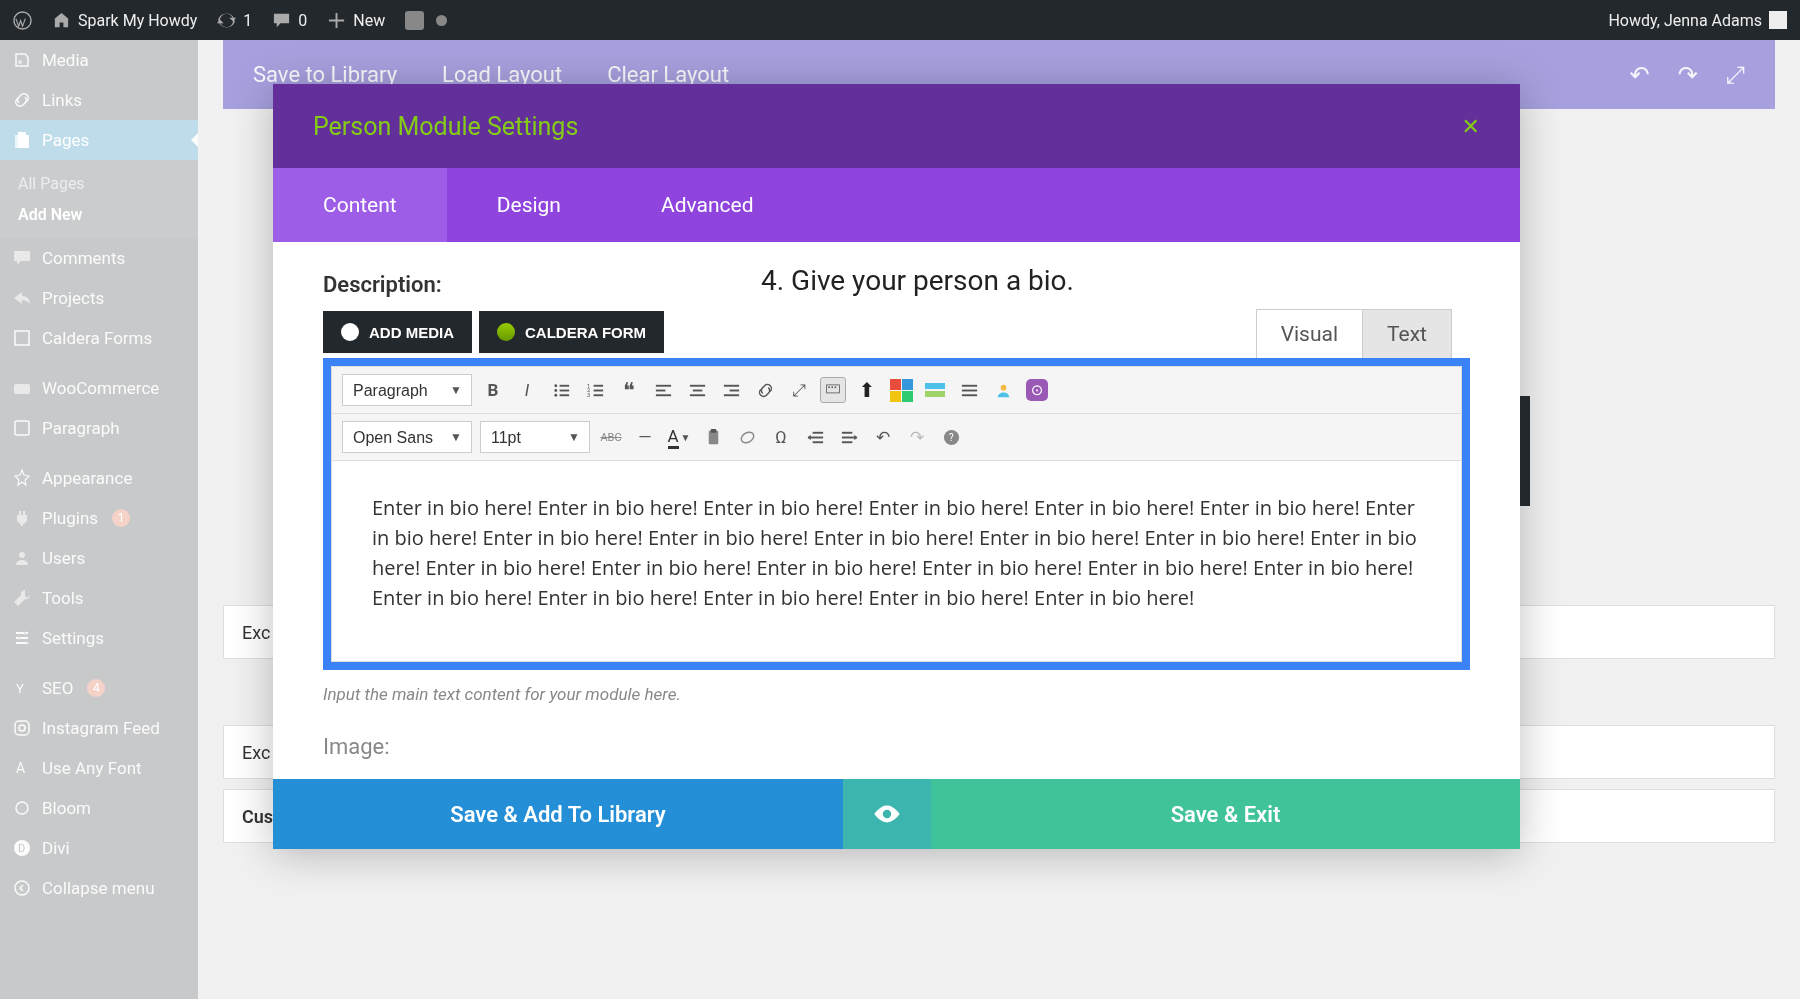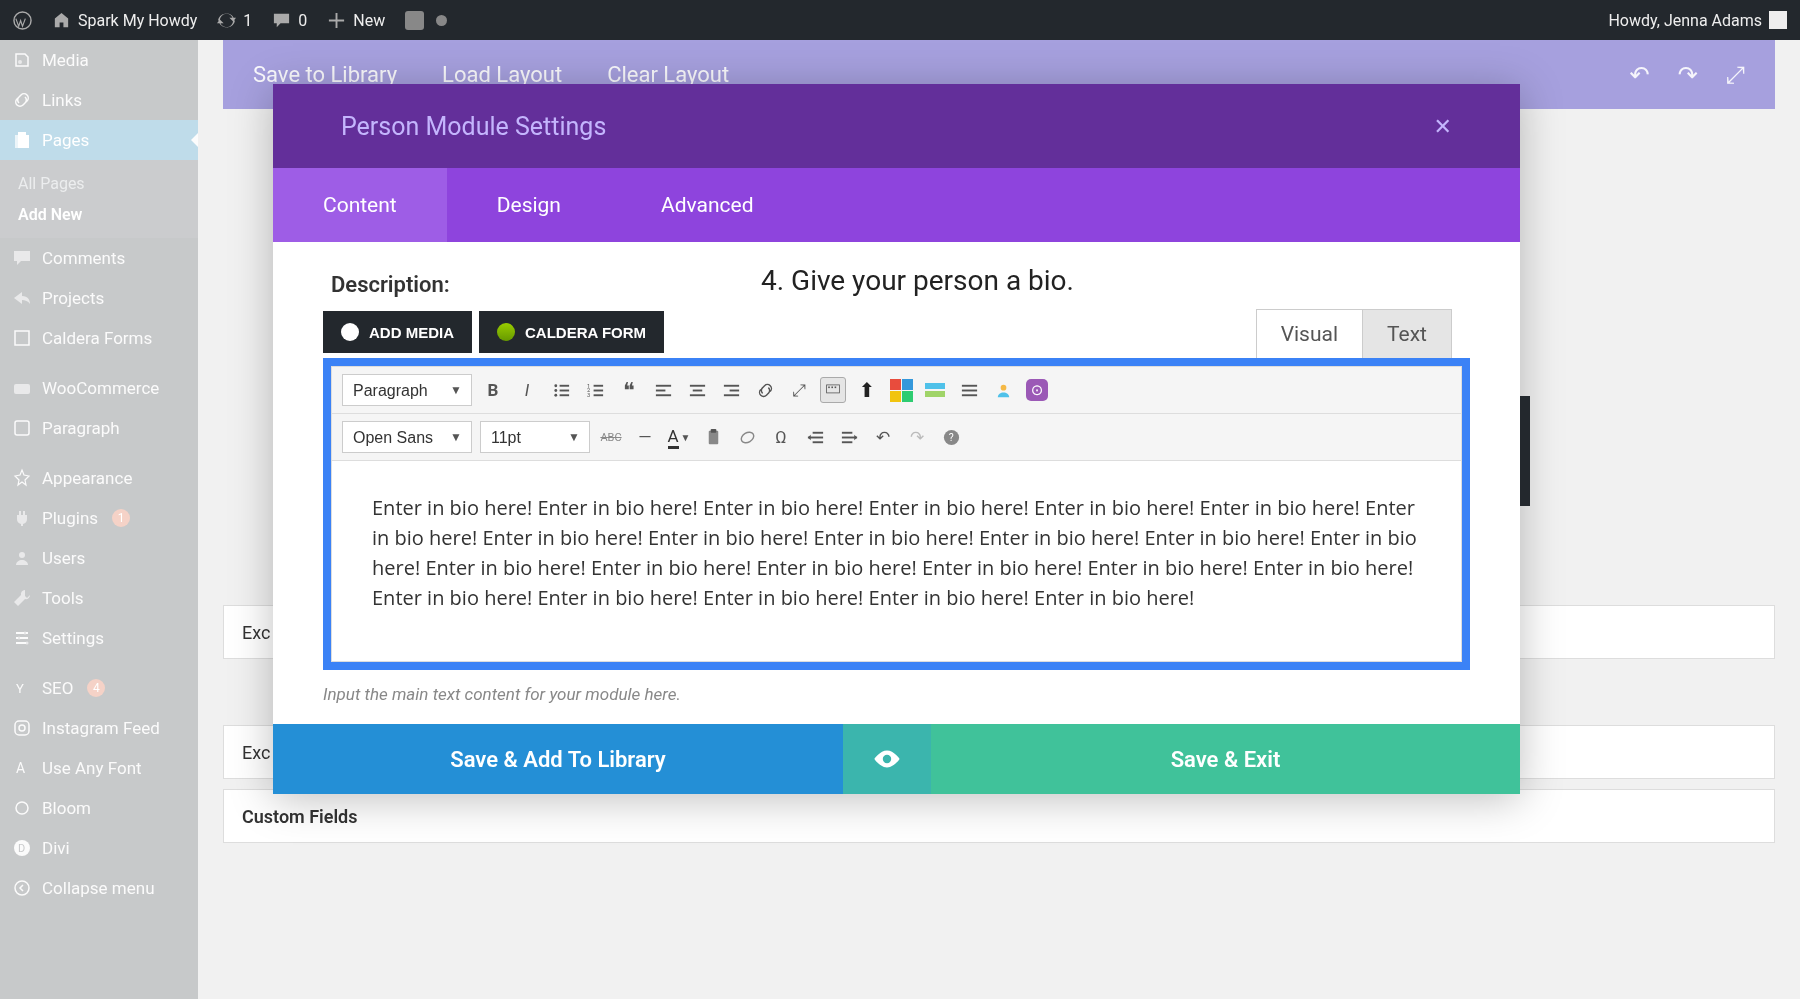--- a/index.html
+++ b/index.html
@@ -31,29 +31,29 @@
 
 .builder-bar { background: #a6a0de; color: #fff; height: 69px; display: flex; align-items: center; padding: 0 30px; font-size: 22px; gap: 45px; margin-top: 0; }
 .builder-bar .bb-item { color: #fff; opacity: 0.95; cursor: pointer; }
 .builder-bar .bb-icons { margin-left: auto; display: flex; gap: 28px; }
 .builder-bar .bb-icons span { cursor: pointer; font-size: 24px; opacity: 0.9; }
 
 .meta-box { background: #fff; border: 1px solid #ddd; margin-top: 16px; height: 54px; display: flex; align-items: center; padding: 0 18px; font-size: 18px; color: #333; }
 
 .modal { position: absolute; left: 75px; top: 44px; width: 1247px; background: #fff; box-shadow: 0 5px 40px rgba(0,0,0,0.25); }
 
-.modal-header { background: #632f9a; color: #c4b5fd; height: 84px; display: flex; align-items: center; padding: 0 68px; font-size: 25px; }
+.modal-header { background: #632f9a; color: #84cc16; height: 84px; display: flex; align-items: center; padding: 0 40px; font-size: 25px; }
 .modal-header .close { margin-left: auto; font-size: 22px; cursor: pointer; }
 
 .modal-tabs { background: #8e44dd; height: 74px; display: flex; align-items: stretch; color: #fff; font-size: 21px; }
 .modal-tabs .tab { padding: 0 50px; display: flex; align-items: center; cursor: pointer; }
 .modal-tabs .tab.active { background: #9e5de6; }
 
 .modal-body { padding: 30px 50px 20px; position: relative; }
-.field-label { font-size: 22px; font-weight: 600; color: #333; margin-bottom: 14px; margin-left: 8px; }
+.field-label { font-size: 22px; font-weight: 600; color: #333; margin-bottom: 14px; }
 .instruction { position: absolute; left: 488px; top: 22px; font-size: 28px; color: #222; }
 
 .media-btns { display: flex; gap: 7px; margin-bottom: 0; }
 .dark-btn { background: #23282d; color: #fff; border: none; padding: 0 18px; height: 42px; display: flex; align-items: center; gap: 10px; font-size: 15px; font-weight: 600; cursor: pointer; }
 .dark-btn .circ { width: 18px; height: 18px; border-radius: 50%; }
 
 .editor-tabs-row { display: flex; }
 .editor-tabs { margin-left: auto; display: flex; margin-right: 18px; margin-top: -2px; }
 .editor-tabs .etab { border: 1px solid #ccc; border-bottom: none; padding: 12px 24px; font-size: 21px; color: #555; background: #fff; cursor: pointer; }
 .editor-tabs .etab.inactive { background: #e5e5e5; }
@@ -465,20 +465,21 @@
                   <svg viewBox="0 0 20 20">
                     <circle cx="10" cy="10" r="8" fill="#888"></circle>
                     <text x="7" y="14" font-size="11" fill="#fff">?</text>
                   </svg>
                 </span>
             </div>
             <div class="editor-canvas">Enter in bio here! Enter in bio here! Enter in bio here! Enter in bio here! Enter in bio here! Enter in bio here! Enter in bio here! Enter in bio here! Enter in bio here! Enter in bio here! Enter in bio here! Enter in bio here! Enter in bio here! Enter in bio here! Enter in bio here! Enter in bio here! Enter in bio here! Enter in bio here! Enter in bio here! Enter in bio here! Enter in bio here! Enter in bio here! Enter in bio here! Enter in bio here!</div>
           </div>
         </div>
         <div class="field-hint">Input the main text content for your module here.</div>
+        <div class="next-label">Image:</div>
       </div>
       <div class="modal-footer">
         <div class="fbtn lib">Save &amp; Add To Library</div>
         <div class="fbtn eye">
             <svg width="28" height="28" viewBox="0 0 20 20" fill="#fff">
               <path d="M10 4C5 4 1 10 1 10s4 6 9 6 9-6 9-6-4-6-9-6zm0 9a3 3 0 1 1 0-6 3 3 0 0 1 0 6z"></path>
             </svg>
           </div>
         <div class="fbtn exit">Save &amp; Exit</div>
       </div>

